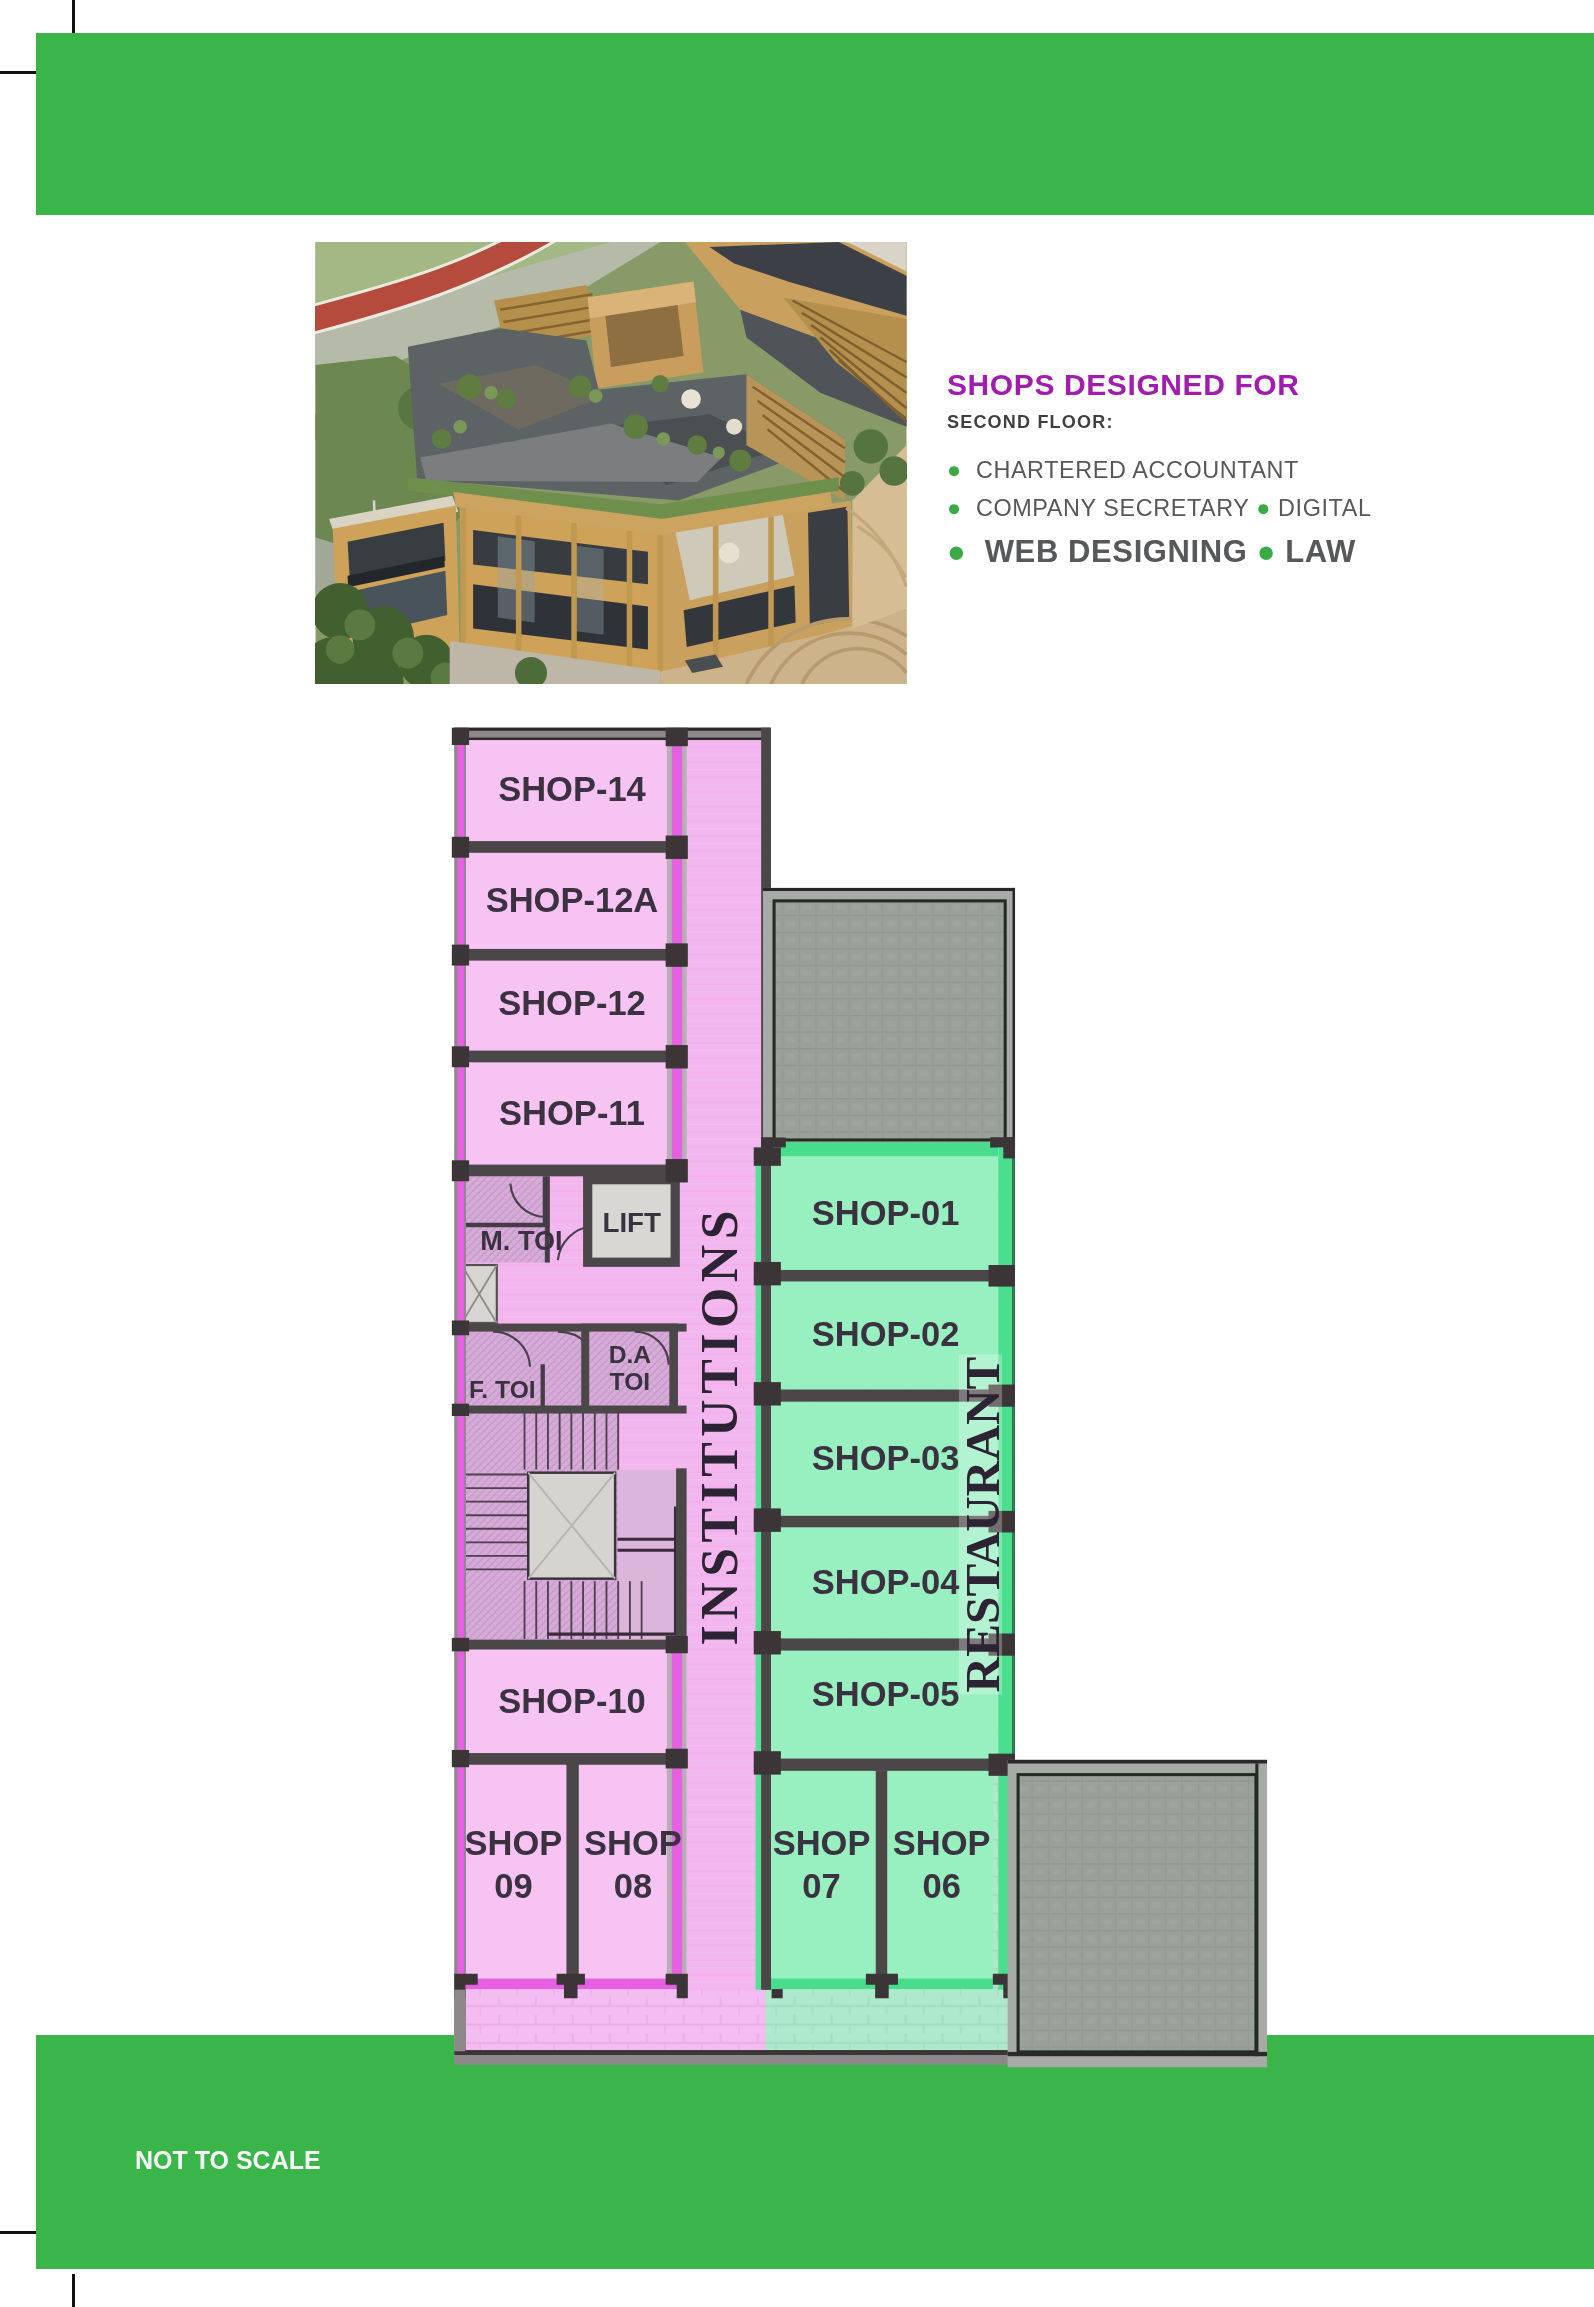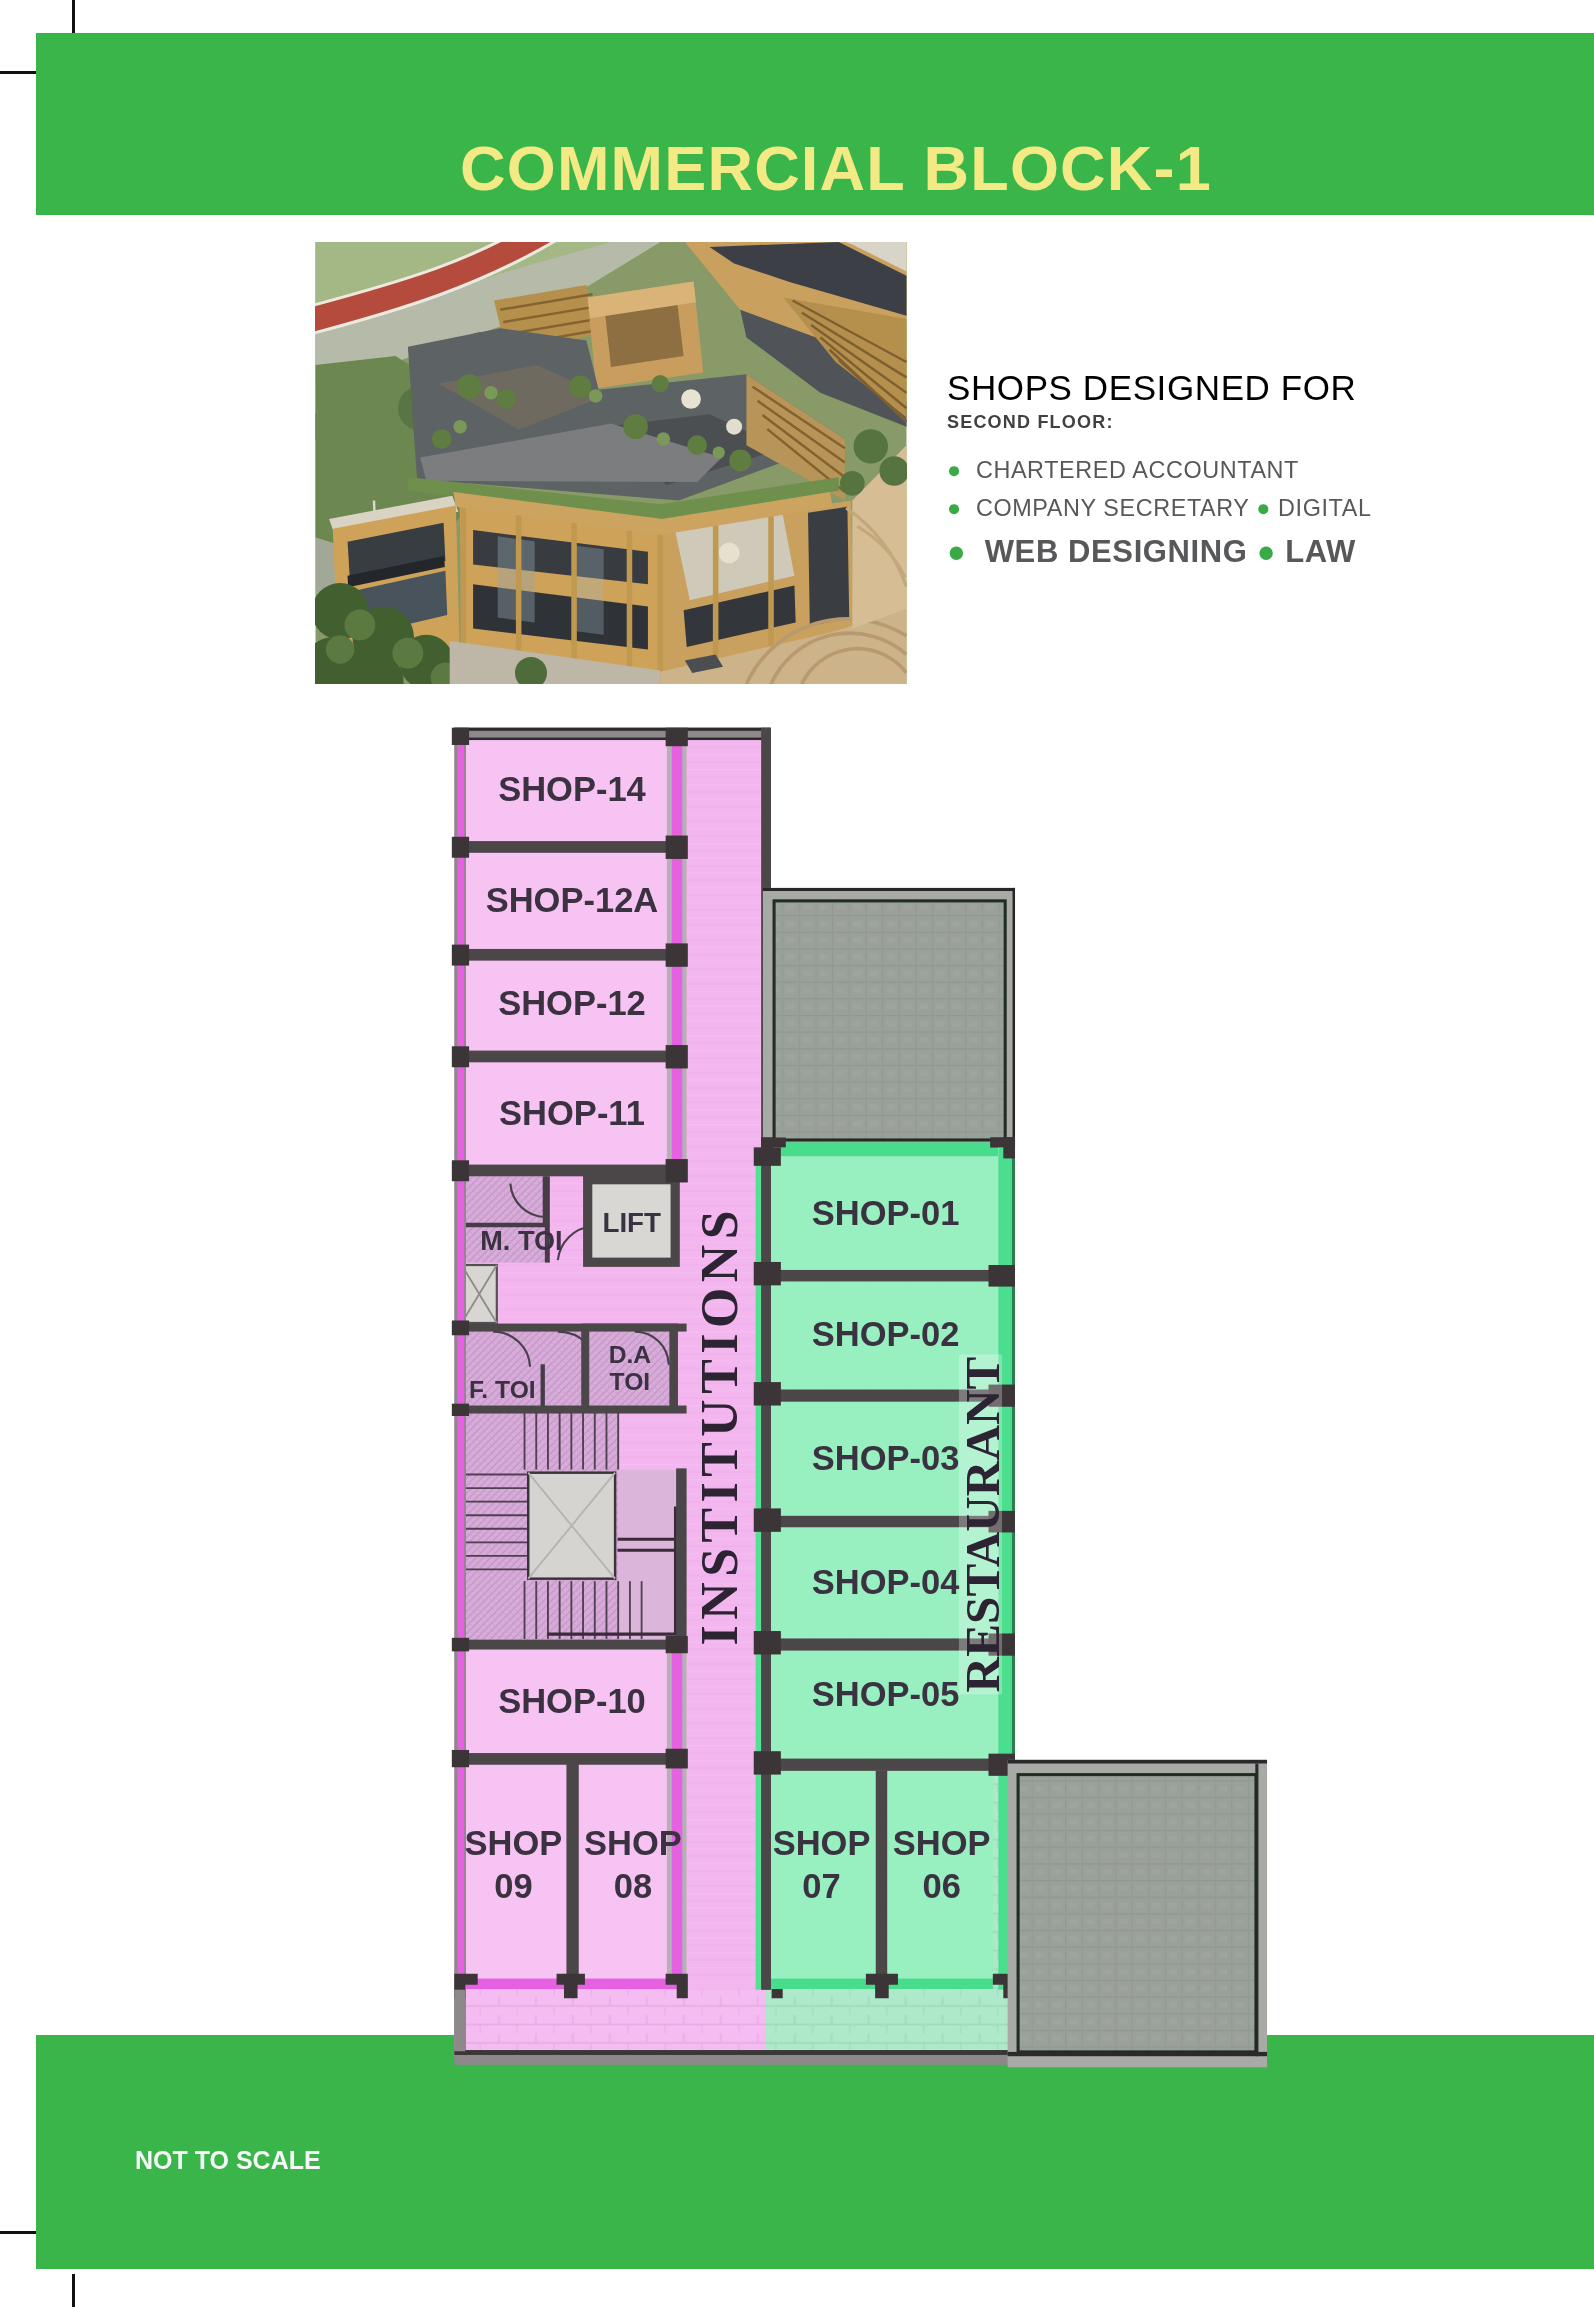--- a/index.html
+++ b/index.html
@@ -13,21 +13,20 @@
 <div class="abs" style="left:72px;top:0;width:3.1px;height:33px;background:#111"></div>
 
 <div class="abs" style="left:0;top:71px;width:36px;height:3.1px;background:#111"></div>
 
 <div class="abs" style="left:0;top:2231px;width:36px;height:3.1px;background:#111"></div>
 
 <div class="abs" style="left:72px;top:2274px;width:3.1px;height:33px;background:#111"></div>
 
 <div class="abs" style="left:36px;top:33px;width:1558px;height:182px;background:#3ab54a"></div>
 
-<div class="abs" style="left:460px;top:137px;color:#f3ea85;font-weight:bold;font-size:63px;letter-spacing:1.2px;line-height:1;white-space:nowrap">COMMERCIAL BLOCK-1</div>
 
 <svg class="abs" style="left:315px;top:242px" width="592" height="442" viewBox="0 0 960 718">
 
 <rect x="0" y="0" width="960" height="718" fill="#879a68"></rect>
 
 <polygon points="0,0 560,0 360,120 90,180 0,200" fill="#a3b884"></polygon>
 
 <polygon points="0,150 140,100 340,40 480,0 560,0 380,110 130,195 0,230" fill="#b6bba9"></polygon>
 
 <path d="M-20 130 C 150 85, 260 50, 380 -20" stroke="#b44b3c" stroke-width="44" fill="none"></path>
@@ -182,21 +181,21 @@
 
 <path d="M862 432 A 260 260 0 0 1 960 560 M880 462 A 200 200 0 0 1 958 545" stroke="#c3a87c" stroke-width="5" fill="none"></path>
 
 <g fill="#55743f">
 <circle cx="902" cy="332" r="28"></circle>
         <circle cx="940" cy="372" r="24"></circle>
         <circle cx="872" cy="392" r="20"></circle>
 </g>
 </svg>
 
-<div class="abs" style="left:947px;top:368px;color:#000000;font-weight:normal;font-size:35px;letter-spacing:0.6px;white-space:nowrap">SHOPS DESIGNED FOR</div>
+<div class="abs" style="left:947px;top:368px;color:#a21caf;font-weight:bold;font-size:30px;letter-spacing:0.6px;white-space:nowrap">SHOPS DESIGNED FOR</div>
 
 <div class="abs" style="left:947px;top:412px;color:#404040;font-weight:bold;font-size:18px;letter-spacing:1.2px;white-space:nowrap">SECOND FLOOR:</div>
 
 <div class="abs" style="left:947px;top:457px;color:#57585a;font-weight:normal;font-size:23.4px;letter-spacing:0.6px;white-space:nowrap"><span style="color:#3aaa47">●</span>&nbsp; CHARTERED ACCOUNTANT</div>
 
 <div class="abs" style="left:947px;top:495px;color:#57585a;font-weight:normal;font-size:23.4px;letter-spacing:0.6px;white-space:nowrap"><span style="color:#3aaa47">●</span>&nbsp; COMPANY SECRETARY <span style="color:#3aaa47">●</span> DIGITAL</div>
 
 <div class="abs" style="left:947px;top:534px;color:#57585a;font-weight:bold;font-size:31px;letter-spacing:0.6px;white-space:nowrap"><span style="color:#3aaa47">●</span>&nbsp; WEB DESIGNING <span style="color:#3aaa47">●</span> LAW</div>
 
 <div class="abs" style="left:36px;top:2035px;width:1558px;height:234px;background:#3ab54a"></div>

